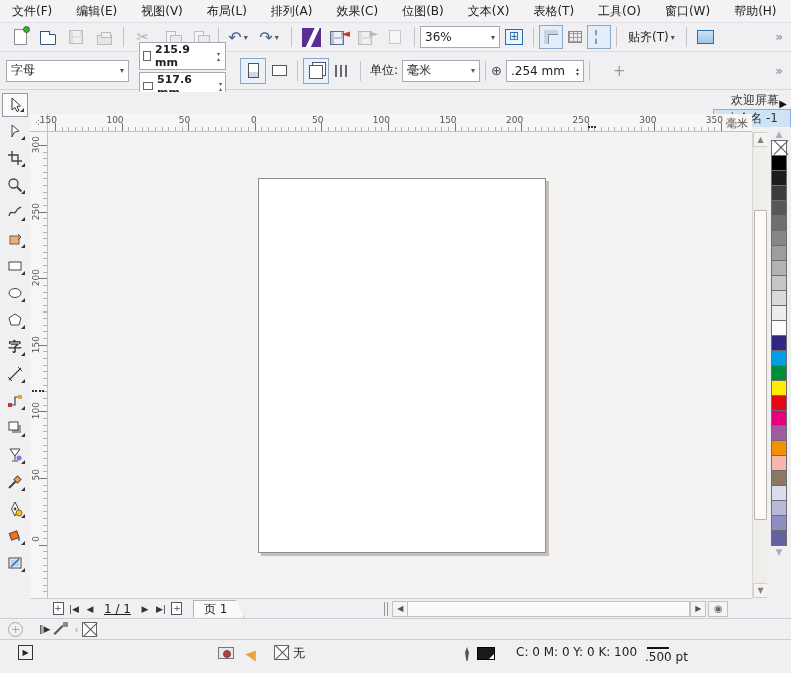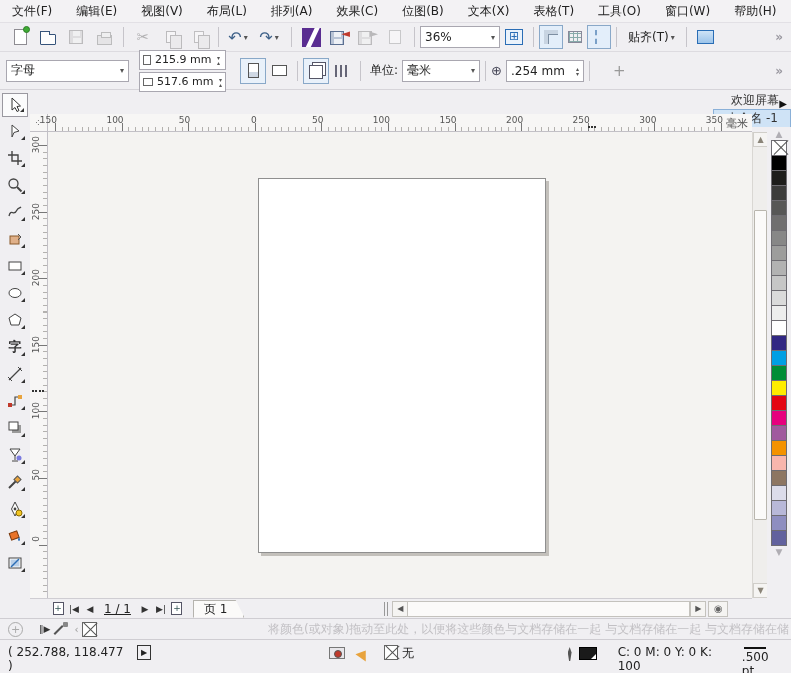--- a/index.html
+++ b/index.html
@@ -56,22 +56,22 @@
   .i-options { width:17px; height:14px; border:1px solid #2a6db5; background:linear-gradient(#cfe3f6,#9cc4ea); }
   .combo { height:22px; background:#fff; border:1px solid #a9a7b0; display:flex; align-items:center;
            padding:0 4px; justify-content:space-between; }
   .combo .caret { margin-left:8px; }
   .chev { color:#9a98a0; font-weight:bold; }
 
   
   #propbar { left:0; top:52px; width:791px; height:38px; display:flex; align-items:center;
              padding-left:6px; background:#f0eff2; border-bottom:1px solid #d6d4d9; }
   .sizebox { display:flex; flex-direction:column; gap:2px; margin-left:10px; }
-  .sizerow { display:flex; align-items:center; height:20px; background:#fff; border:1px solid #a9a7b0;
-             padding:0 3px; font-size:11px; gap:4px; }
+  .sizerow { display:flex; align-items:center; height:28px; background:#fff; border:1px solid #a9a7b0;
+             padding:0 3px; font-size:11px; gap:4px;font-weight:bold; }
   .pgicon { width:8px; height:10px; border:1px solid #666; background:#fff; }
   .pgicon.land { width:10px; height:8px; }
   .spin { font-size:6px; color:#555; line-height:5px; text-align:center; }
   .orient-btn { width:26px; height:26px; border:1px solid transparent; display:flex; align-items:center; justify-content:center; }
   .orient-btn.pressed { border:1px solid #89a8c8; background:#e9f1fa; }
   .rect-portrait { width:11px; height:15px; border:1px solid #555; background:linear-gradient(#fff 60%,#cfd8e4 60%); }
   .rect-landscape { width:15px; height:11px; border:1px solid #555; background:#fff; }
   .i-pages { width:14px; height:14px; border:1px solid #556; background:#fff; box-shadow:3px -3px 0 -1px #fff, 3px -3px 0 0 #556; margin-top:3px; }
   .i-bars { width:14px; height:12px; background:repeating-linear-gradient(90deg,#667 0 2px,transparent 2px 5px); }
   .i-nudge { font-size:13px; color:#445; }
@@ -542,25 +542,23 @@
   <div class="hscroll-right">▶</div>
   <div class="navigator">◉</div>
 </div>
 
 <div id="docpal" class="abs">
   <div class="circle-plus">+</div>
   <span class="flyout">‖▶</span>
   <span class="i-dropper"></span>
   <span style="color:#999;font-size:10px">‹</span>
   <div class="mini-none"></div>
-  <span id="docpal-hint">将颜色(或对象)拖动至此处，以便将这些颜色与文档存储在一起  与文档存储在一起  与文档存储在储</span>
 </div>
 
 <div id="statusbar" class="abs">
-  <span>( 252.788, 118.477 )</span>
   <div class="play-btn">▶</div>
   <div style="width:185px"></div>
   <span class="i-monitor"></span>
   <div style="width:14px"></div>
   <span class="i-bucket"></span>
   <div style="width:8px"></div>
   <div class="mini-none"></div>
   <span style="margin-left:4px">无</span>
   <div style="width:160px"></div>
   <span class="i-pen"></span>

